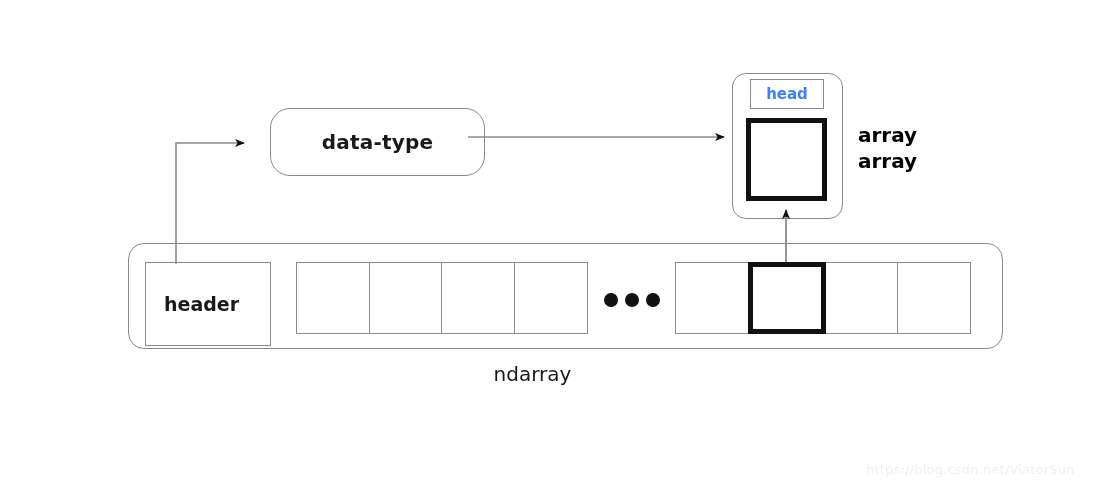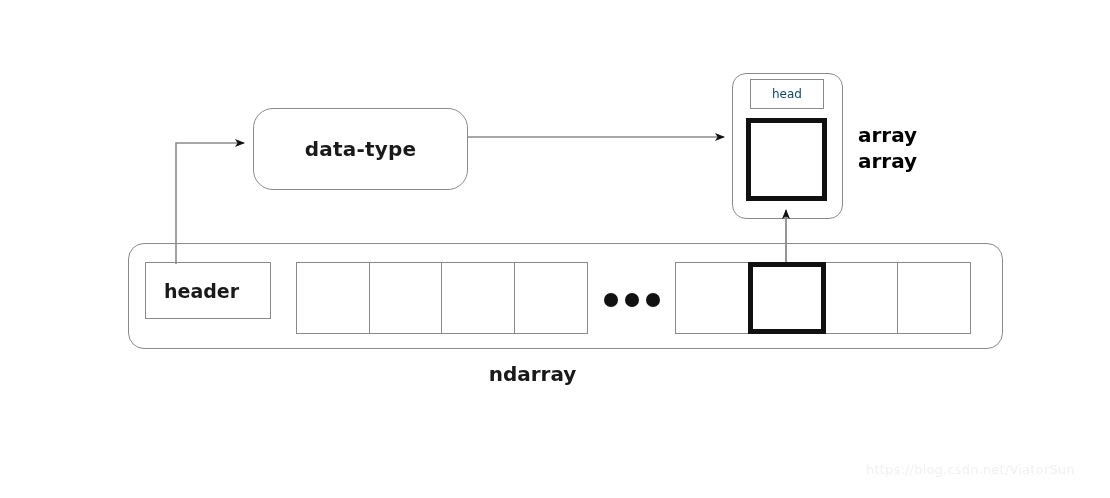--- a/index.html
+++ b/index.html
@@ -19,24 +19,24 @@
     width: 1110px;
     height: 498px;
     background: #ffffff;
   }
 
   
   .abs { position: absolute; box-sizing: border-box; }
 
   
   .dtype-box {
-    left: 253px;
+    left: 270px;
     top: 108px;
     width: 215px;
-    height: 82px;
+    height: 68px;
     border: 1.4px solid #8a8a8a;
     border-radius: 20px;
     background: #ffffff;
     display: flex;
     align-items: center;
     justify-content: center;
   }
   .dtype-label {
     font-size: 20px;
     font-weight: bold;
@@ -59,23 +59,23 @@
     top: 79px;
     width: 74px;
     height: 30px;
     border: 1.4px solid #8a8a8a;
     background: #ffffff;
     display: flex;
     align-items: center;
     justify-content: center;
   }
   .head-label {
-    font-size: 12px;
-    font-weight: normal;
-    color: #0c4a6e;
+    font-size: 15px;
+    font-weight: bold;
+    color: #3b82f6;
   }
   .scalar-cell {
     left: 746px;
     top: 118px;
     width: 81px;
     height: 83px;
     border: 5px solid #111111;
     background: #ffffff;
   }
 
@@ -98,21 +98,21 @@
     border: 1.4px solid #8a8a8a;
     border-radius: 16px;
     background: #ffffff;
   }
 
   
   .header-cell {
     left: 145px;
     top: 262px;
     width: 126px;
-    height: 57px;
+    height: 84px;
     border: 1.4px solid #8a8a8a;
     background: #ffffff;
     display: flex;
     align-items: center;
   }
   .header-label {
     font-size: 19px;
     font-weight: bold;
     color: #1a1a1a;
     padding-left: 18px;
@@ -160,21 +160,21 @@
     background: #111111;
   }
 
   
   .ndarray-caption {
     left: 0;
     top: 362px;
     width: 1110px;
     text-align: center;
     font-size: 20px;
-    font-weight: bold;
+    font-weight: normal;
     color: #1a1a1a;
   }
   .ndarray-caption span { margin-left: -45px; display: inline-block; }
 
   
   .connectors {
     left: 0; top: 0;
     width: 1110px; height: 498px;
     pointer-events: none;
     z-index: 2;

